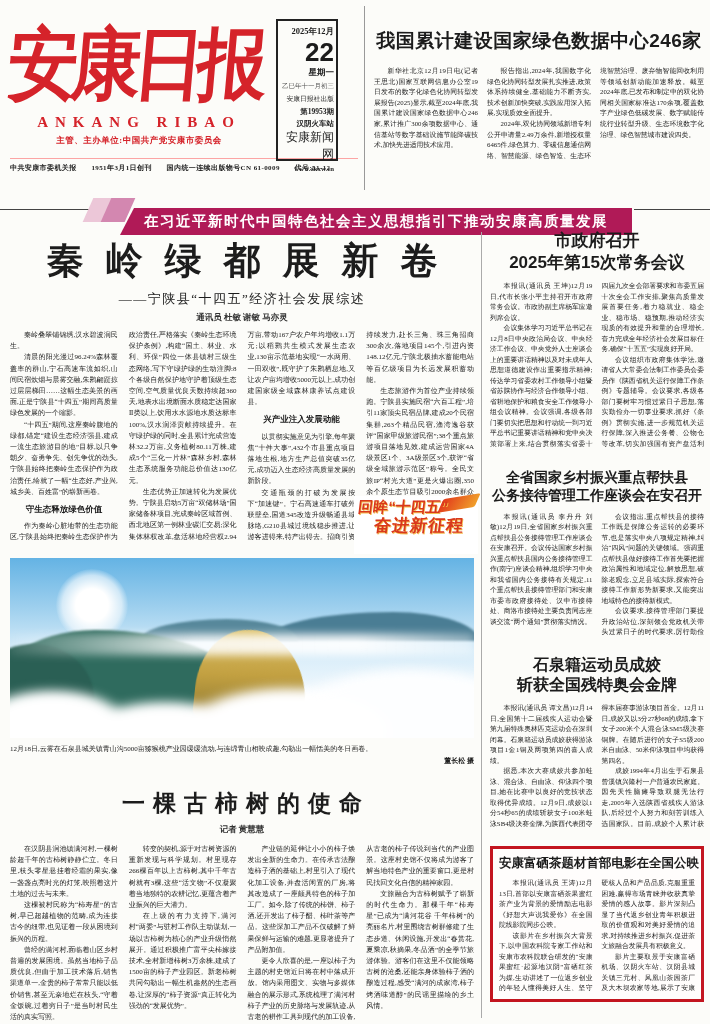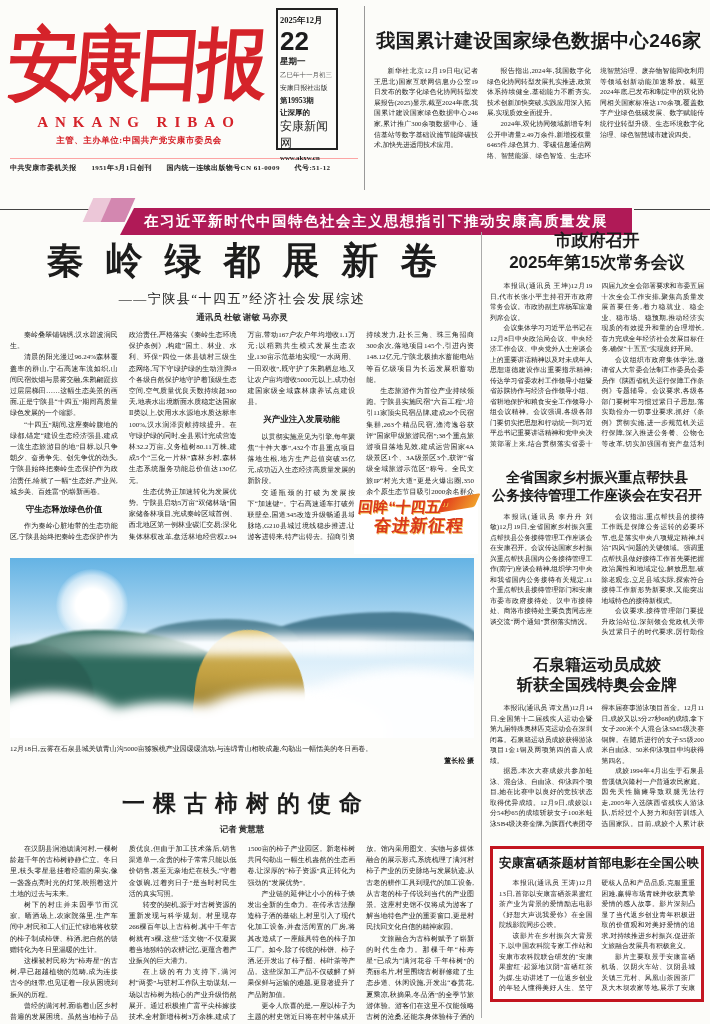--- a/index.html
+++ b/index.html
@@ -7,22 +7,22 @@
         font-family:"Liberation Serif","DejaVu Serif",serif;color:#1c1c1c;}
   
   #masthead{position:absolute;left:10px;top:10px;width:258px;height:146px;}
   .brand-title{font-family:"DejaVu Serif",serif;font-weight:bold;color:#d5232a;
         font-size:70px;line-height:96px;letter-spacing:-7px;white-space:nowrap;
         transform:skewX(-5deg) scaleY(1.12);transform-origin:left top;text-align:center;}
   .brand-latin{color:#d5232a;font-size:15px;font-weight:bold;letter-spacing:7px;text-align:center;margin-top:8px;}
   .brand-sponsor{color:#d5232a;font-size:8.5px;font-weight:bold;text-align:center;margin-top:4px;letter-spacing:.5px;}
   #pub-line{position:absolute;left:10px;top:158px;width:348px;border-top:1px solid #fca5a5;
         padding-top:4px;font-size:7px;font-weight:bold;color:#222;letter-spacing:.4px;white-space:nowrap;}
-  #date-box{position:absolute;left:276px;top:8px;width:62px;height:142px;border:2px solid #222;
-        text-align:left;padding:5px 2px;box-sizing:border-box;display:flex;flex-direction:column;}
+  #date-box{position:absolute;left:276px;top:19px;width:62px;height:142px;border:2px solid #222;
+        text-align:right;padding:5px 2px;box-sizing:border-box;display:flex;flex-direction:column;}
   .db-month{font-size:8.5px;font-weight:bold;}
   .db-day{font-size:26px;font-weight:bold;line-height:28px;font-family:"Liberation Sans",sans-serif;}
   .db-week{font-size:8.5px;font-weight:bold;margin-top:1px;}
   .db-lunar{font-size:6.5px;color:#555;margin-top:3px;}
   .db-pub{font-size:6.8px;margin-top:3px;}
   .db-issue{font-size:7.5px;font-weight:bold;margin-top:3px;}
   .db-pages{font-size:7.5px;font-weight:bold;margin-top:2px;}
   .db-site{font-size:12px;margin-top:auto;}
   .db-url{font-size:6.8px;font-weight:bold;margin-top:2px;}
   #header-vrule{position:absolute;left:364px;top:6px;width:1px;height:184px;background:#999;}
@@ -121,21 +121,21 @@
   </div>
   <div id="pub-line">中共安康市委机关报　　1951年3月1日创刊　　国内统一连续出版物号CN 61-0009　　代号:51-12</div>
 
   <div id="date-box">
     <div class="db-month">2025年12月</div>
     <div class="db-day">22</div>
     <div class="db-week">星期一</div>
     <div class="db-lunar">乙巳年十一月初三</div>
     <div class="db-pub">安康日报社出版</div>
     <div class="db-issue">第19953期</div>
-    <div class="db-pages">让深厚的</div>
+    <div class="db-pages">汉阴火车站</div>
     <div class="db-site">安康新闻网</div>
     <div class="db-url">www.akxw.cn</div>
   </div>
   <div id="header-vrule"></div>
 
   <div id="top-article">
     <div class="ta-title">我国累计建设国家绿色数据中心246家</div>
     <div class="ta-body">
         <p class="para">新华社北京12月19日电(记者 王思北)国家互联网信息办公室19日发布的数字化绿色化协同转型发展报告(2025)显示,截至2024年底,我国累计建设国家绿色数据中心246家,累计推广300余项数据中心、通信基站等数字基础设施节能降碳技术,加快先进适用技术应用。</p>
         <p class="para">报告指出,2024年,我国数字化绿色化协同转型发展扎实推进,政策体系持续健全,基础能力不断夯实,技术创新加快突破,实践应用深入拓展,实现质效全面提升。</p>
@@ -185,21 +185,20 @@
   </div>
   <div id="photo-caption">
     <div class="cap-text">12月18日,云雾在石泉县城关镇青山沟5000亩猕猴桃产业园缓缓流动,与连绵青山相映成趣,勾勒出一幅恬美的冬日画卷。</div>
     <div class="cap-credit">董长松 摄</div>
   </div>
 
   <div class="tr-title">一棵古柿树的使命</div>
   <div class="tr-byline">记者 黄慧慧</div>
   <div class="tr-body">
       <p class="para">在汉阴县涧池镇满河村,一棵树龄超千年的古柿树静静伫立。冬日里,枝头零星悬挂着经霜的果实,像一盏盏点亮时光的灯笼,映照着这片土地的过去与未来。</p>
-      <p class="para">树下的村庄并未因季节而沉寂。晒酒场上,农家院落里,生产车间中,村民和工人们正忙碌地将收获的柿子制成柿饼、柿酒,把自然的馈赠转化为冬日里温暖的生计。</p>
       <p class="para">这棵被村民称为“柿寿星”的古树,早已超越植物的范畴,成为连接古今的纽带,也见证着一段从困境到振兴的历程。</p>
       <p class="para">曾经的满河村,面临着山区乡村普遍的发展困境。虽然当地柿子品质优良,但由于加工技术落后,销售渠道单一,金贵的柿子常常只能以低价销售,甚至无奈地烂在枝头,“守着金饭碗,过着穷日子”是当时村民生活的真实写照。</p>
       <p class="para">转变的契机,源于对古树资源的重新发现与科学规划。村里现存266棵百年以上古柿树,其中千年古树就有3棵,这些“活文物”不仅凝聚着当地独特的农耕记忆,更蕴含着产业振兴的巨大潜力。</p>
       <p class="para">在上级的有力支持下,满河村“两委”与驻村工作队主动谋划,一场以古柿树为核心的产业升级悄然展开。通过积极推广富平尖柿嫁接技术,全村新增柿树3万余株,建成了1500亩的柿子产业园区。新老柿树共同勾勒出一幅生机盎然的生态画卷,让深厚的“柿子资源”真正转化为强劲的“发展优势”。</p>
       <p class="para">产业链的延伸让小小的柿子焕发出全新的生命力。在传承古法酿造柿子酒的基础上,村里引入了现代化加工设备,并盘活闲置的厂房,将其改造成了一座颇具特色的柿子加工厂。如今,除了传统的柿饼、柿子酒,还开发出了柿子醋、柿叶茶等产品。这些深加工产品不仅破解了鲜果保鲜与运输的难题,更显著提升了产品附加值。</p>
       <p class="para">更令人欣喜的是,一座以柿子为主题的村史馆近日将在村中落成开放。馆内采用图文、实物与多媒体融合的展示形式,系统梳理了满河村柿子产业的历史脉络与发展轨迹,从古老的耕作工具到现代的加工设备,从古老的柿子传说到当代的产业图景。这座村史馆不仅将成为游客了解当地特色产业的重要窗口,更是村民找回文化自信的精神家园。</p>
       <p class="para">文旅融合为古柿树赋予了崭新的时代生命力。那棵千年“柿寿星”已成为“满河花谷 千年柿树”的亮丽名片,村里围绕古树群修建了生态步道、休闲设施,开发出“春赏花,夏乘凉,秋摘果,冬品酒”的全季节旅游体验。游客们在这里不仅能领略古树的沧桑,还能亲身体验柿子酒的酿造过程,感受“满河的成家湾,柿子烤酒味道醇”的民谣里描绘的乡土风情。</p>
     </div>
 
   <div id="right-vrule"></div>

